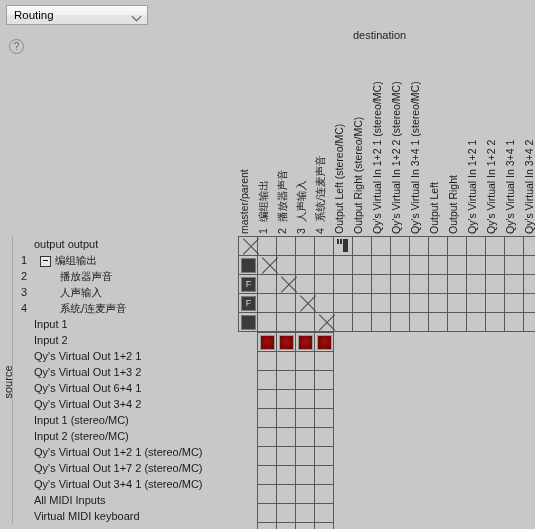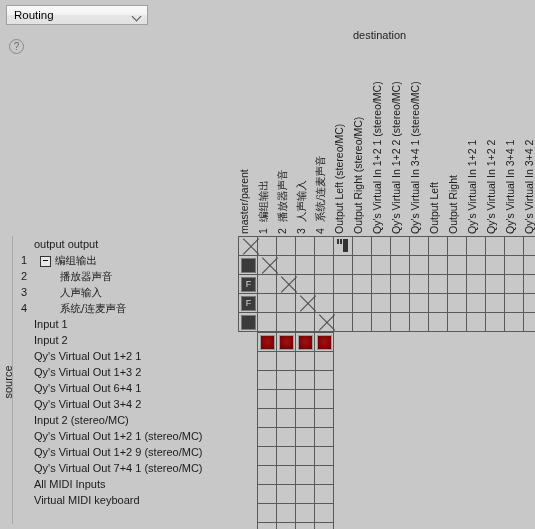--- a/index.html
+++ b/index.html
@@ -314,33 +314,37 @@
     <div class="row-label">
       <span class="rnum"></span>
       <span class=""><span>Qy's Virtual Out 6+4 1</span></span>
     </div>
     <div class="row-label">
       <span class="rnum"></span>
       <span class=""><span>Qy's Virtual Out 3+4 2</span></span>
     </div>
     <div class="row-label">
       <span class="rnum"></span>
+      <span class=""><span>Input 1 (stereo/MC)</span></span>
+    </div>
+    <div class="row-label">
+      <span class="rnum"></span>
       <span class=""><span>Input 2 (stereo/MC)</span></span>
     </div>
     <div class="row-label">
       <span class="rnum"></span>
       <span class=""><span>Qy's Virtual Out 1+2 1 (stereo/MC)</span></span>
     </div>
     <div class="row-label">
       <span class="rnum"></span>
-      <span class=""><span>Qy's Virtual Out 1+2 9 (stereo/MC)</span></span>
-    </div>
-    <div class="row-label">
-      <span class="rnum"></span>
-      <span class=""><span>Qy's Virtual Out 7+4 1 (stereo/MC)</span></span>
+      <span class=""><span>Qy's Virtual Out 1+7 2 (stereo/MC)</span></span>
+    </div>
+    <div class="row-label">
+      <span class="rnum"></span>
+      <span class=""><span>Qy's Virtual Out 3+4 1 (stereo/MC)</span></span>
     </div>
     <div class="row-label">
       <span class="rnum"></span>
       <span class=""><span>All MIDI Inputs</span></span>
     </div>
     <div class="row-label">
       <span class="rnum"></span>
       <span class=""><span>Virtual MIDI keyboard</span></span>
     </div>
   </div>

